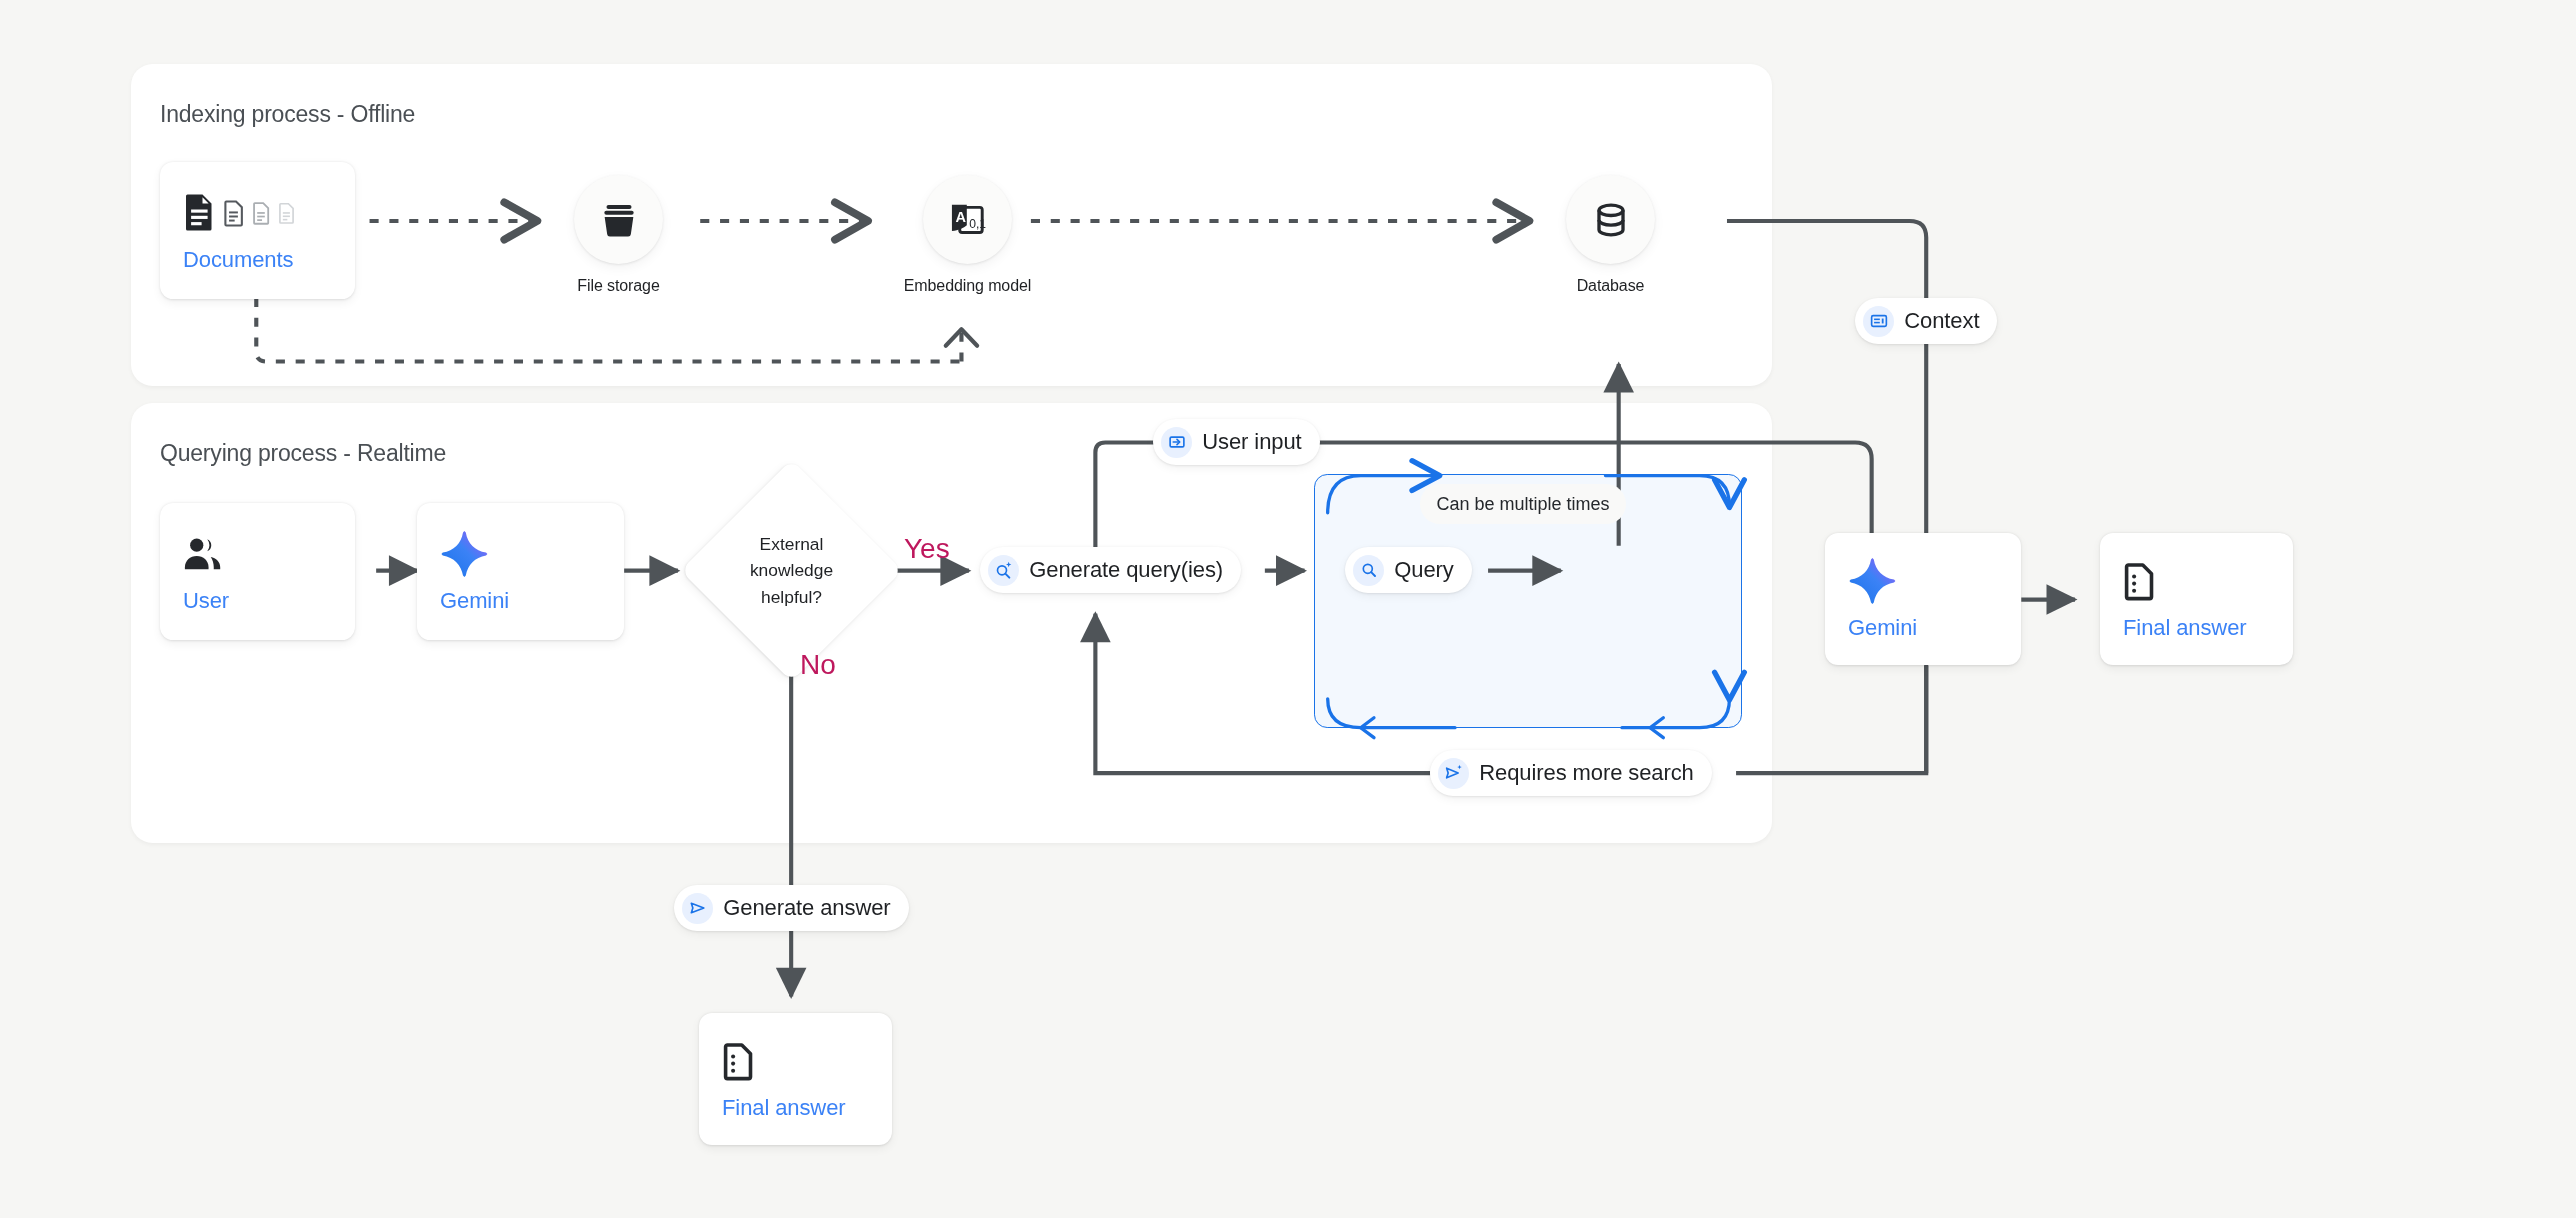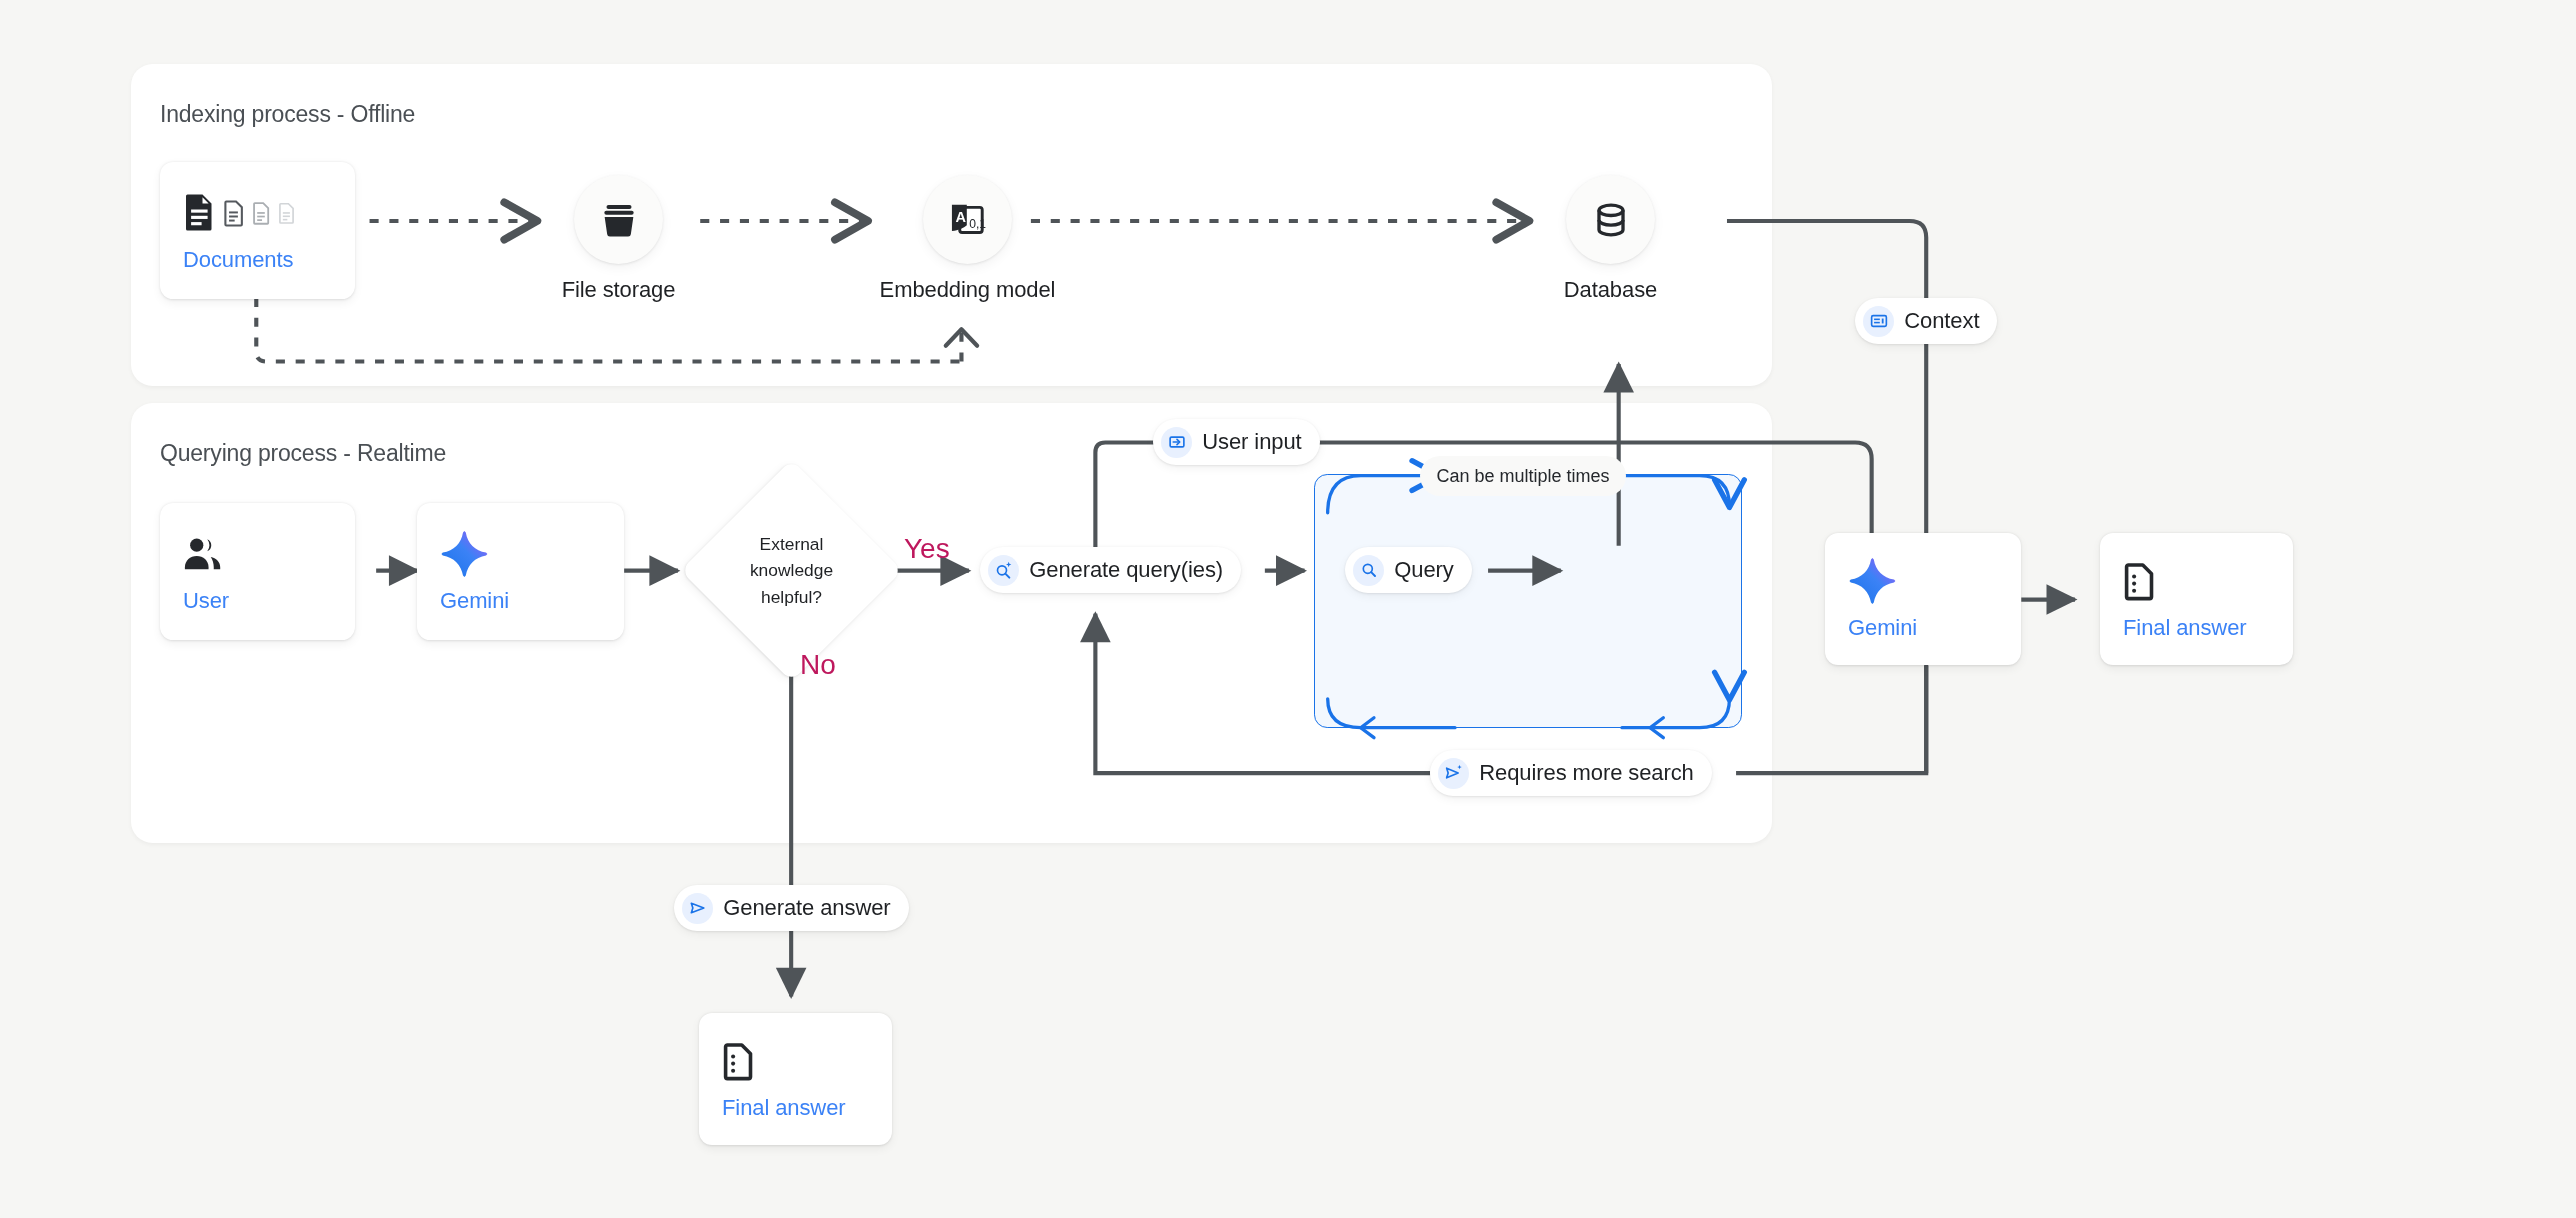--- a/index.html
+++ b/index.html
@@ -52,21 +52,21 @@
   .circle-node { position: absolute; }
   .circle-node .circle {
     width: 89px; height: 89px; border-radius: 50%;
     background: #fbfbfa;
     box-shadow: 0 0.8px 2.5px rgba(0,0,0,0.09), 0 4.1px 11.6px rgba(0,0,0,0.05);
     display: flex; align-items: center; justify-content: center;
     margin: 0 auto;
   }
   .circle-node .circle-label {
     margin-top: 13.2px;
-    font-size: 22px;
+    font-size: 16px;
     color: #1f2124;
     text-align: center;
     white-space: nowrap;
     letter-spacing: -0.1px;
   }
   .circle-node.wrap .circle-label { white-space: normal; line-height: 1.25; }
 
   
   #decision {
     position: absolute;
@@ -346,21 +346,21 @@
   <div class="pill" style="left:1345px; top:547px;">
     <span class="pill-ic">
       <svg width="18" height="18" viewBox="0 0 24 24">
           <circle cx="10.4" cy="10.4" r="6" fill="none" stroke="#1a73e8" stroke-width="2.2"></circle>
           <line x1="14.9" y1="14.9" x2="20" y2="20" stroke="#1a73e8" stroke-width="2.6" stroke-linecap="round"></line>
         </svg>
     </span>
     <span class="pill-label">Query</span>
   </div>
 
-  <div class="pill-plain" style="left:1420px; top:456px;">
+  <div class="pill-plain" style="left:1420px; top:484px;">
     <span class="pill-label">Can be multiple times</span>
   </div>
 
 
   <div class="pill" style="left:1153px; top:419px;">
     <span class="pill-ic">
       <svg width="18" height="18" viewBox="0 0 22 22">
           <rect x="2.6" y="5" width="16.8" height="12" rx="1.7" fill="none" stroke="#1a73e8" stroke-width="2"></rect>
           <line x1="6.4" y1="11" x2="13.6" y2="11" stroke="#1a73e8" stroke-width="2" stroke-linecap="round"></line>
           <path d="M11 7.8 L14.3 11 L11 14.2" fill="none" stroke="#1a73e8" stroke-width="2" stroke-linecap="round" stroke-linejoin="round"></path>

